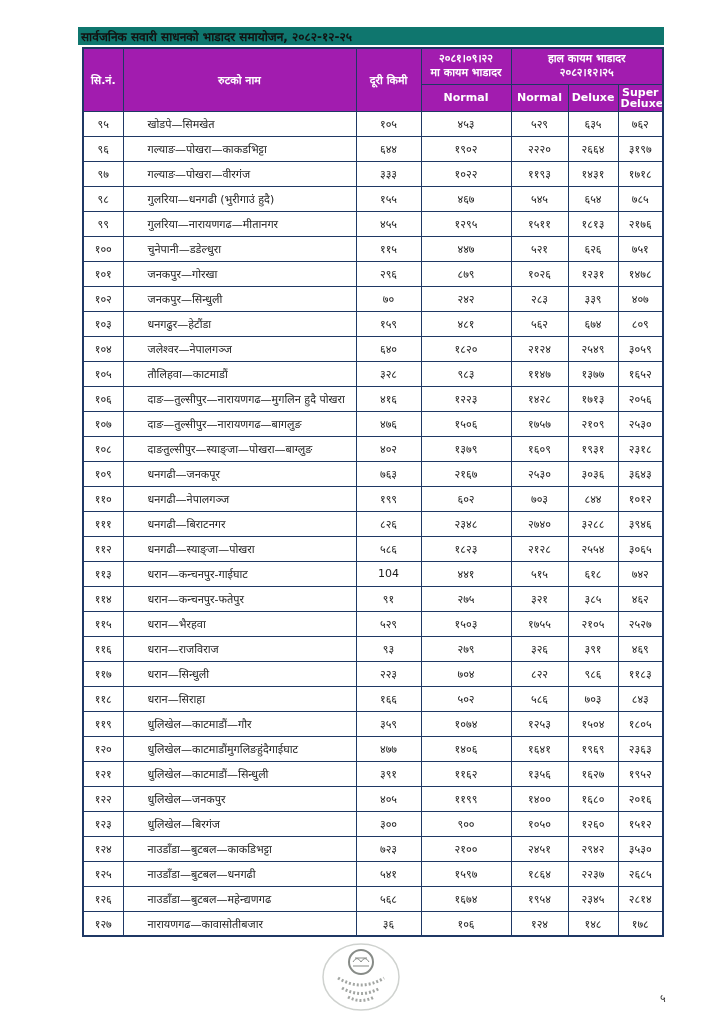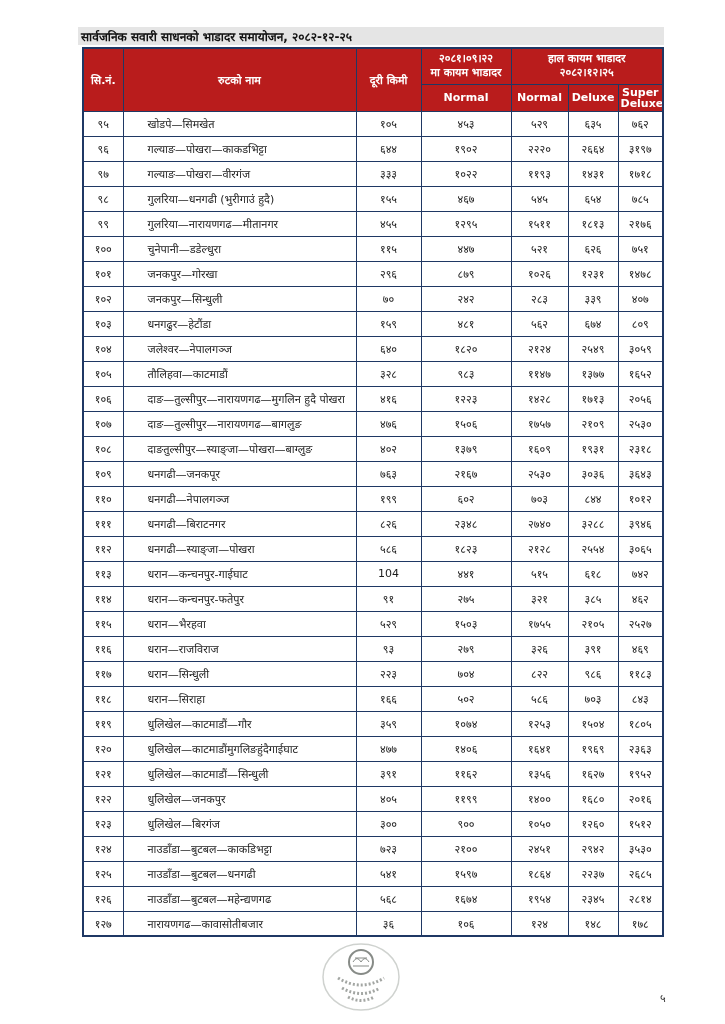--- a/index.html
+++ b/index.html
@@ -4,35 +4,35 @@
 <style>
   html,body{margin:0;padding:0;}
   body{
     width:725px;height:1024px;position:relative;background:#fdfdfd;
     font-family:"DejaVu Sans","Liberation Sans",sans-serif;
     color:#1a1a1a;
   }
   .page{position:absolute;inset:0;background:#ffffff;}
   .title-bar{
     position:absolute;left:78px;top:27px;width:586px;height:18px;
-    background:#e5e5e5;display:flex;align-items:center;
+    background:#0f766e;display:flex;align-items:center;
   }
   .title-bar .title{
     font-size:12px;font-weight:bold;color:#111;padding-left:3px;white-space:nowrap;
   }
   table.fare{
     position:absolute;left:82px;top:47px;width:580px;
     border-collapse:collapse;table-layout:fixed;
   }
   table.fare th,table.fare td{
     border:1px solid #1f3864;box-sizing:border-box;overflow:hidden;
   }
   table.fare{border:2px solid #1f3864;}
   thead th{
-    background:#b91c1c;color:#ffffff;font-weight:bold;
+    background:#a21caf;color:#ffffff;font-weight:bold;
     font-size:11px;text-align:center;vertical-align:middle;padding:2px 2px;
   }
   thead tr.group-row th{height:36px;}
   thead tr.sub-row th{height:22px;font-weight:bold;font-size:11px;line-height:11px;}
   thead .two-line span{display:block;line-height:14px;}
   tbody td{
     height:25px;font-size:11px;text-align:center;vertical-align:middle;
     padding:1px 4px;color:#1c1c1c;background:#ffffff;
   }
   tbody td.route{text-align:left;padding-left:24px;}

